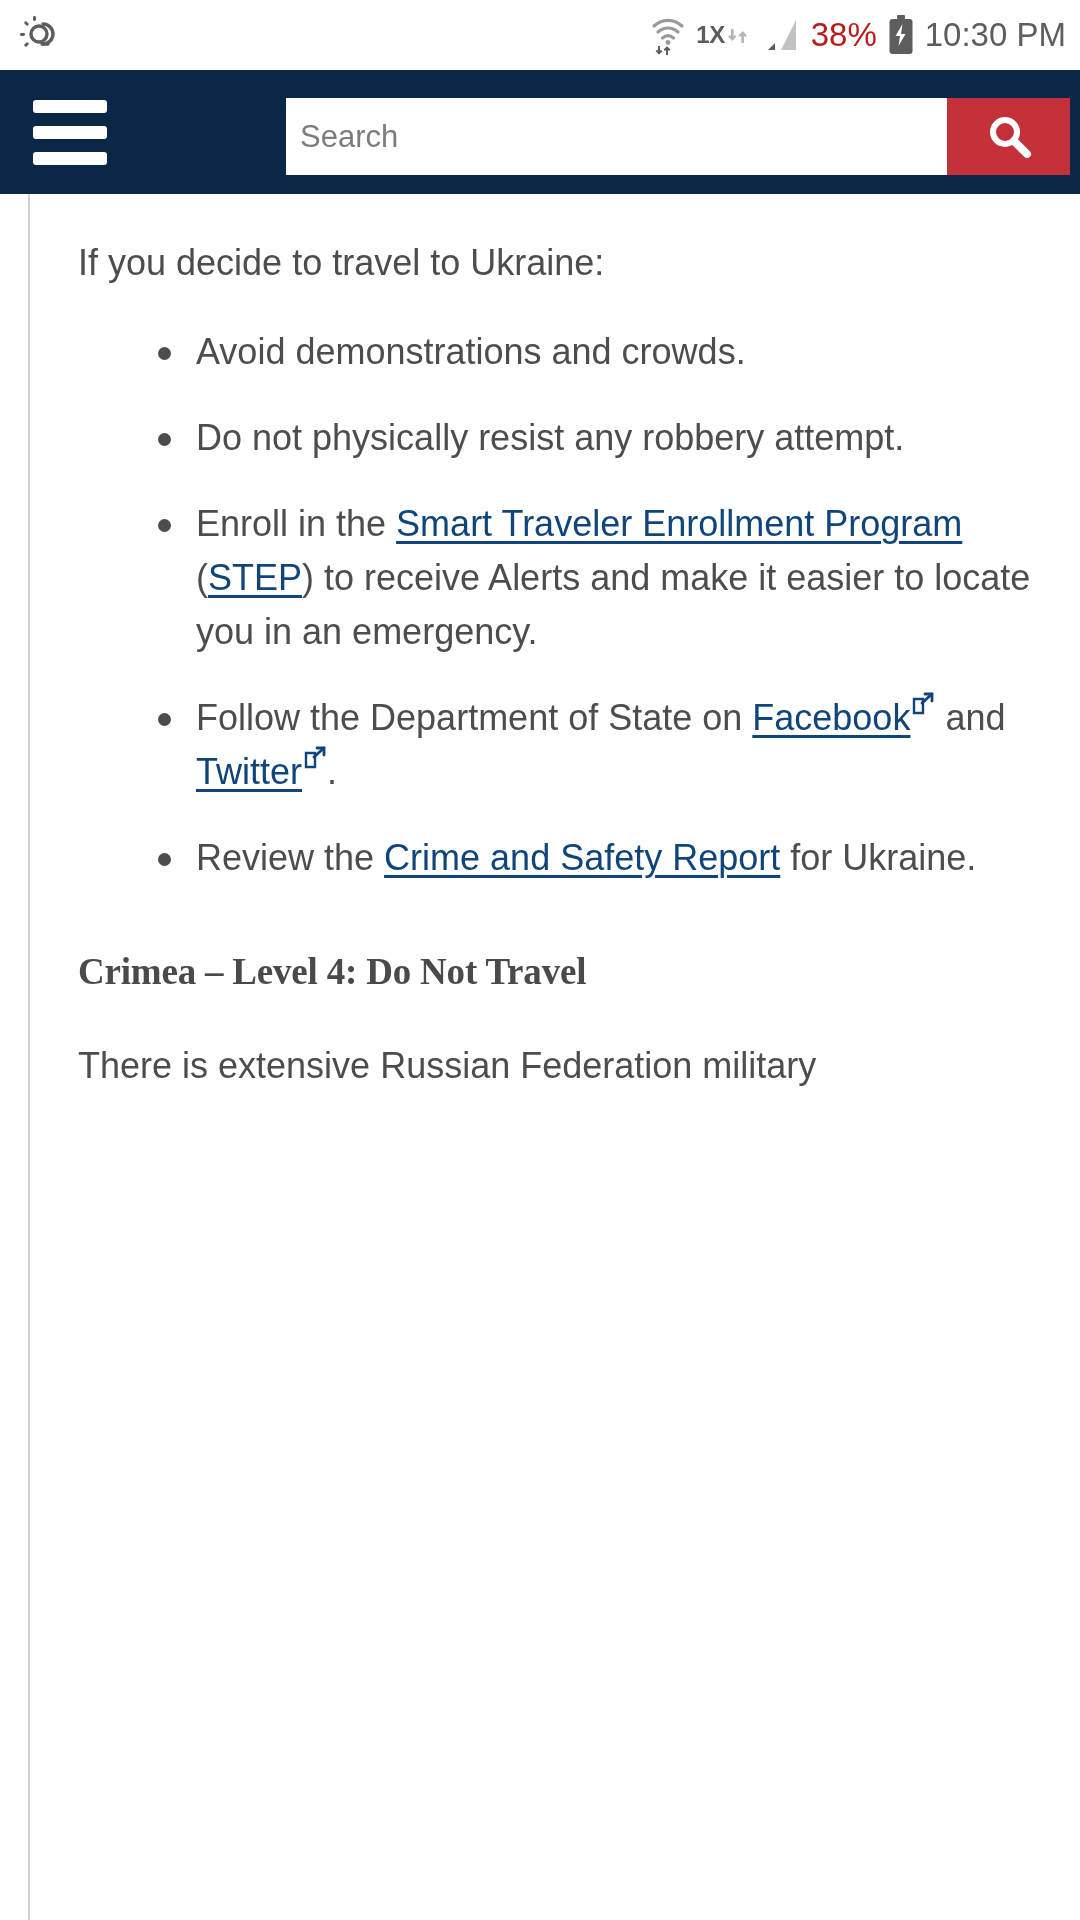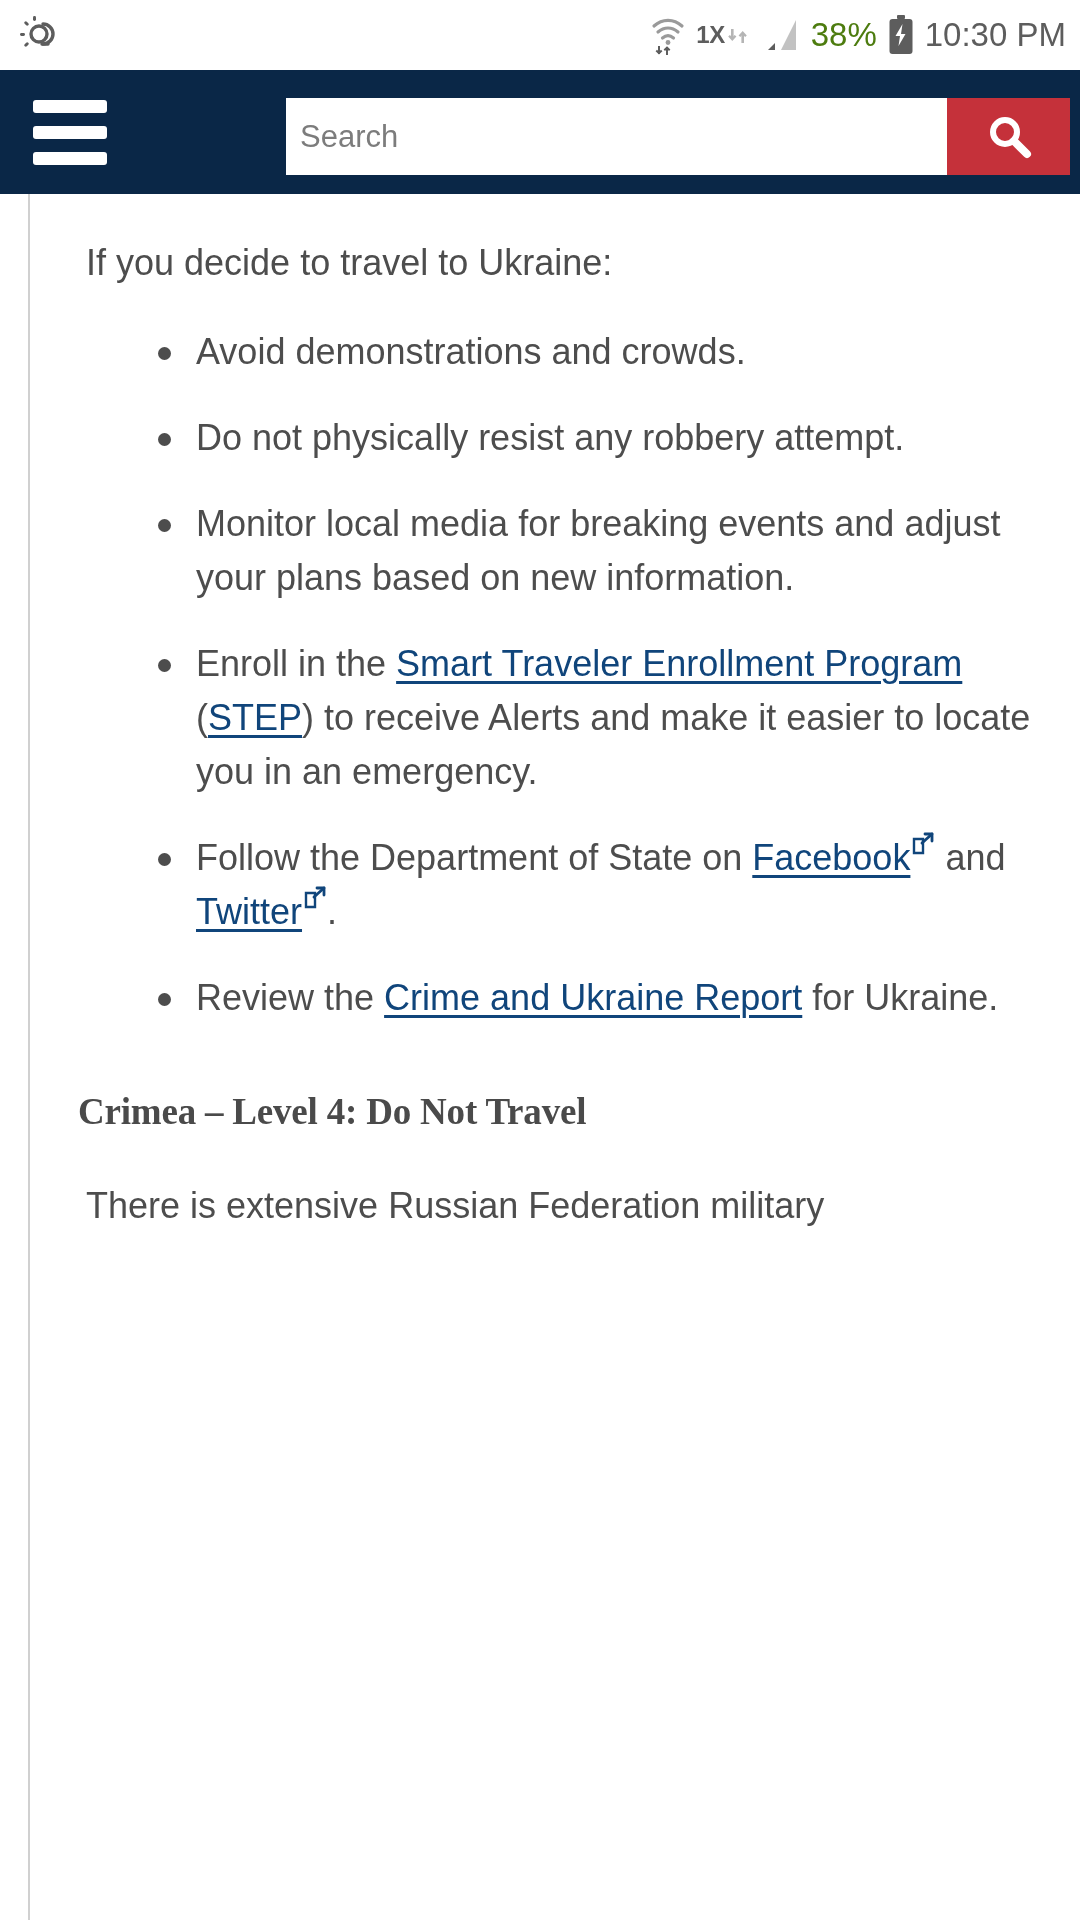--- a/index.html
+++ b/index.html
@@ -44,21 +44,21 @@
     font-size: 24px;
     font-weight: bold;
     color: #5d5d5d;
     letter-spacing: -0.5px;
   }
   .arrows-sm { width: 26px; height: 16px; display:block; margin-top:2px; }
   .signal-ico { width: 38px; height: 42px; display:block; }
   .battery-pct {
     font-family: "Liberation Sans", sans-serif;
     font-size: 33px;
-    color: #4d7c0f;
+    color: #b91c1c;
     letter-spacing: 0px;
   }
   .battery-ico { width: 26px; height: 40px; display:block; }
   .clock {
     font-family: "Liberation Sans", sans-serif;
     font-size: 33px;
     color: #5d5d5d;
     white-space: nowrap;
   }
 
@@ -139,21 +139,21 @@
   }
   .article {
     padding: 42px 22px 0 78px;
     color: #4a4a4a;
   }
   .para {
     font-family: "Liberation Sans", sans-serif;
     font-size: 36px;
     line-height: 1.52;
     color: #4d4d4d;
-    margin: 0 0 8px 8px;
+    margin: 0 0 8px 0;
     font-weight: 400;
   }
   ul.bullets {
     list-style: none;
     margin: 34px 0 0 0;
     padding: 0 0 0 118px;
   }
   ul.bullets > li {
     position: relative;
     font-family: "Liberation Sans", sans-serif;
@@ -293,32 +293,31 @@
 
   <div class="content">
     <div class="leftrule"></div>
 
     <div class="article">
       <p class="para">If you decide to travel to Ukraine:</p>
 
       <ul class="bullets">
           <li><span>Avoid demonstrations and crowds.</span></li>
           <li><span>Do not physically resist any robbery attempt.</span></li>
-          <li><span>Monitor local media for breaking events and adjust your plans based on new information.</span></li>
           <li><span>Enroll in the </span><a class="lnk" href="#">Smart Traveler Enrollment Program</a><span> (</span><a class="lnk" href="#">STEP</a><span>) to receive Alerts and make it easier to locate you in an emergency.</span></li>
           <li><span>Follow the Department of State on </span><a class="lnk" href="#">Facebook</a><span class="extlink-icon"><svg viewBox="0 0 24 24" xmlns="http://www.w3.org/2000/svg">
                 <path d="M3 7h9v14H3z" fill="none" stroke="#10457b" stroke-width="2.4"></path>
                 <path d="M11 11L21 2" stroke="#10457b" stroke-width="2.8" stroke-linecap="round"></path>
                 <path d="M14 2h7v7" fill="none" stroke="#10457b" stroke-width="2.8" stroke-linecap="round" stroke-linejoin="round"></path>
               </svg></span><span> and </span><a class="lnk" href="#">Twitter</a><span class="extlink-icon"><svg viewBox="0 0 24 24" xmlns="http://www.w3.org/2000/svg">
                 <path d="M3 7h9v14H3z" fill="none" stroke="#10457b" stroke-width="2.4"></path>
                 <path d="M11 11L21 2" stroke="#10457b" stroke-width="2.8" stroke-linecap="round"></path>
                 <path d="M14 2h7v7" fill="none" stroke="#10457b" stroke-width="2.8" stroke-linecap="round" stroke-linejoin="round"></path>
               </svg></span><span>.</span></li>
-          <li><span>Review the </span><a class="lnk" href="#">Crime and Ukraine Report</a><span> for Ukraine.</span></li>
+          <li><span>Review the </span><a class="lnk" href="#">Crime and Safety Report</a><span> for Ukraine.</span></li>
         </ul>
 
       <h3 class="section-head">Crimea – Level 4: Do Not Travel</h3>
 
       <p class="para after-head">There is extensive Russian Federation military</p>
     </div>
   </div>
 
 </div>
 

